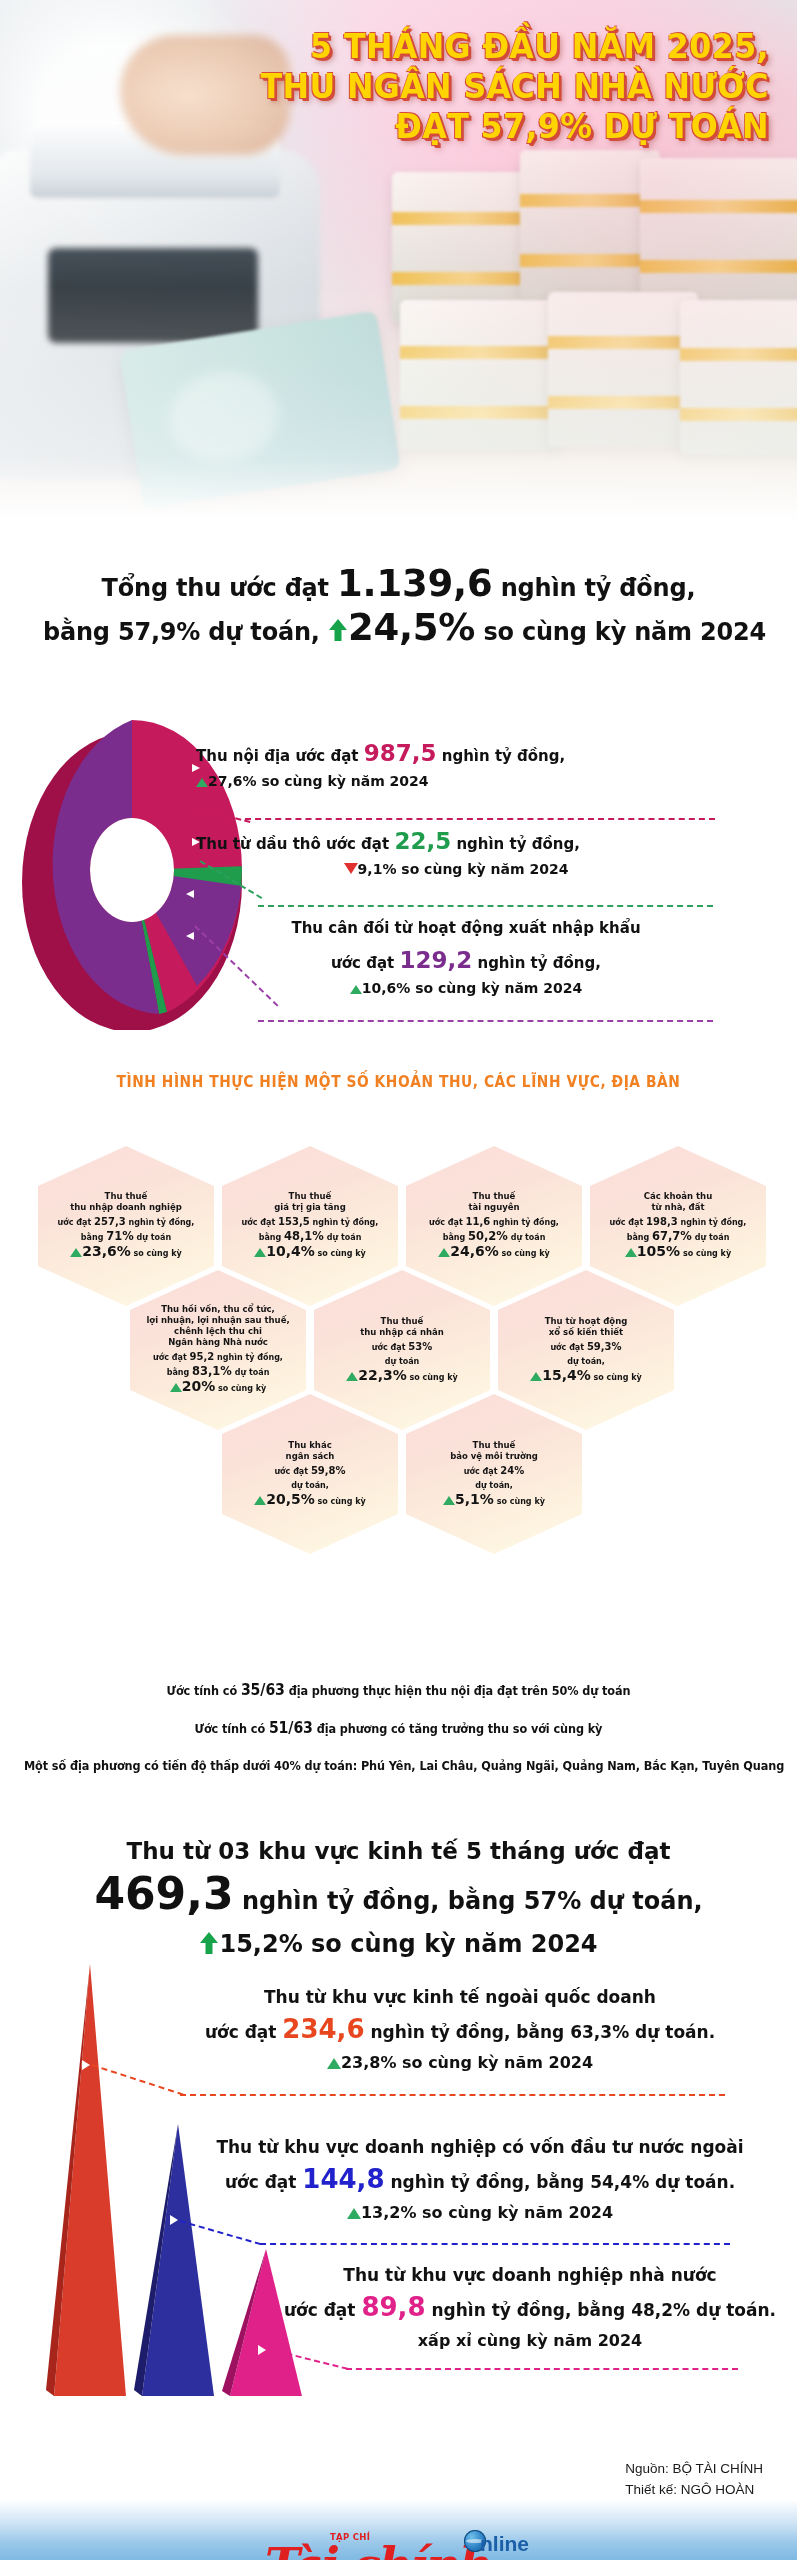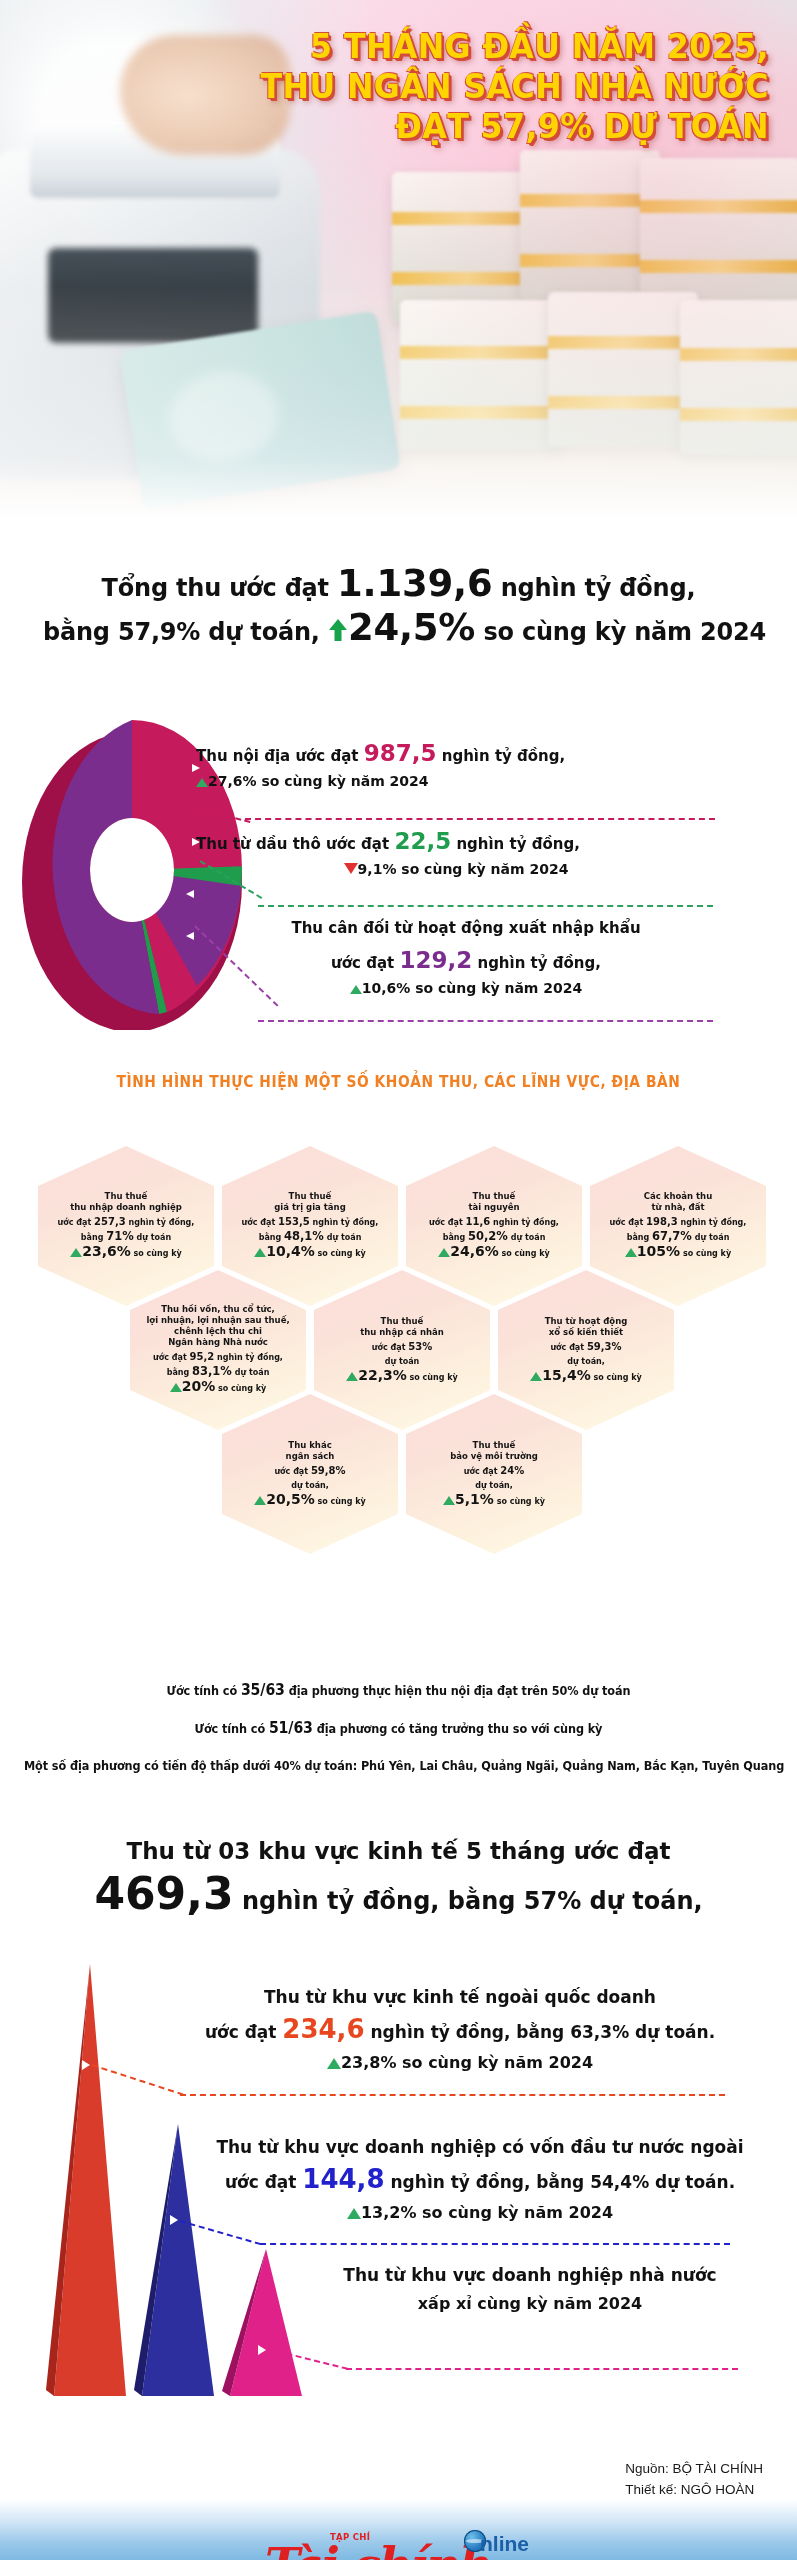--- a/index.html
+++ b/index.html
@@ -444,20 +444,28 @@
   </div>
   <div class="note-line">Một số địa phương có tiến độ thấp dưới 40% dự toán: Phú Yên, Lai Châu, Quảng Ngãi, Quảng Nam, Bắc Kạn, Tuyên Quang</div>
 </div>
 
 <div class="sectors-head">
   <div class="sh1">Thu từ 03 khu vực kinh tế 5 tháng ước đạt</div>
   <div class="sh2">
     <span class="huge">469,3</span>
     <span>nghìn tỷ đồng, bằng 57% dự toán,</span>
   </div>
+  <div class="sh3">
+    <span style="display:inline-block;vertical-align:-3px;">
+      <svg width="20" height="24" viewBox="0 0 20 24">
+          <path d="M10 1 L19 12 L13.5 12 L13.5 23 L6.5 23 L6.5 12 L1 12 Z" fill="#16a34a"></path>
+        </svg>
+    </span><span>15,2%</span>
+    <span>so cùng kỳ năm 2024</span>
+  </div>
 </div>
 
 <div class="tris">
 
   
   <svg style="position:absolute; left:42px; top:0px;" width="95" height="440" viewBox="0 0 95 440">
     <polygon points="48,4 84,436 12,436" fill="#d93c2b"></polygon>
     <polygon points="48,4 12,436 4,430" fill="#a8251c"></polygon>
   </svg>
   <polygon></polygon>
@@ -515,20 +523,25 @@
     </div>
     <div class="sl-3">
       <span class="tri-up" style="border-bottom-width:11px;border-left-width:7px;border-right-width:7px;"></span><span>13,2%</span>
       <span>so cùng kỳ năm 2024</span>
     </div>
   </div>
 
   
   <div class="sector-label" style="left:280px; top:300px; width:500px; text-align:center;">
     <div class="sl-1">Thu từ khu vực doanh nghiệp nhà nước</div>
+    <div class="sl-2">
+      <span>ước đạt</span>
+      <span class="n" style="color:#e0218a">89,8</span>
+      <span>nghìn tỷ đồng, bằng 48,2% dự toán.</span>
+    </div>
     <div class="sl-3">
       <span>xấp xỉ cùng kỳ năm 2024</span>
     </div>
   </div>
 </div>
 
 <div class="footer-band"></div>
 
 <div class="credits">
   <div>Nguồn: BỘ TÀI CHÍNH</div>

